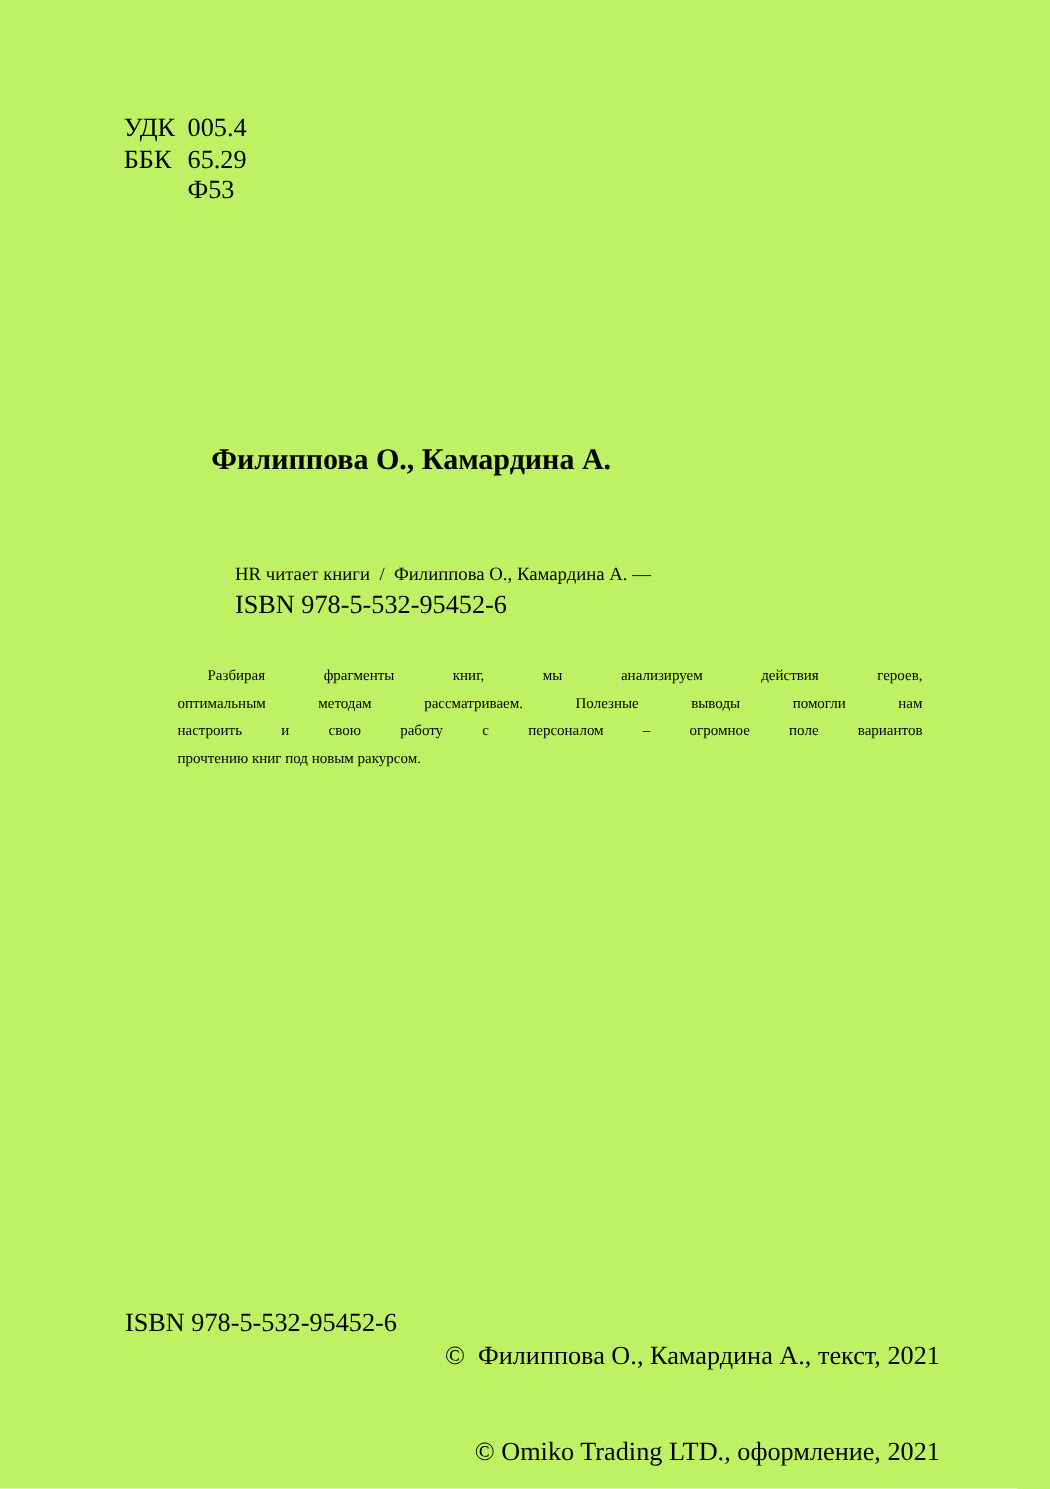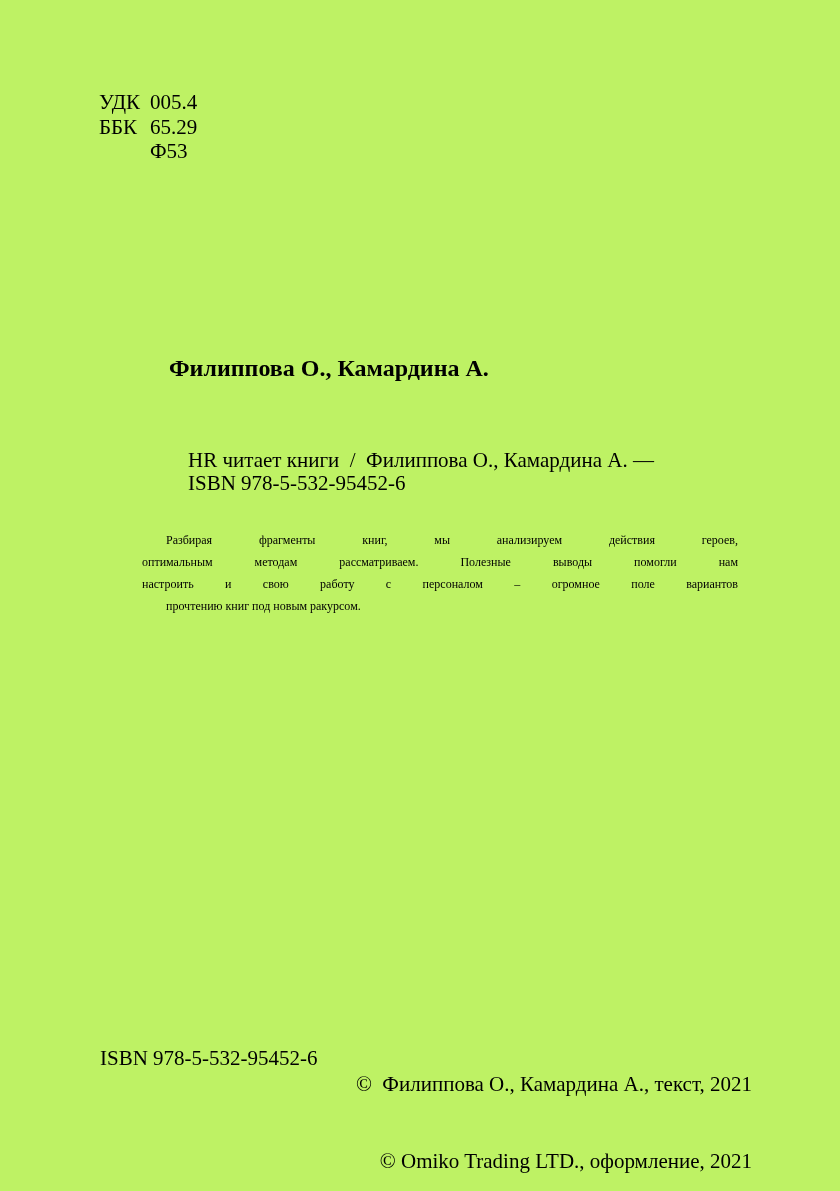--- a/index.html
+++ b/index.html
@@ -26,21 +26,21 @@
     top: 356px;
     font-size: 24px;
     font-weight: bold;
     line-height: 24px;
     margin-left: 12px;
   }
   .citation {
     position: absolute;
     left: 188px;
     top: 395px;
-    font-size: 21px;
+    font-size: 15px;
     line-height: 26px;
     white-space: pre;
   }
   .isbn-line {
     position: absolute;
     left: 188px;
     top: 470px;
     font-size: 21px;
     line-height: 26px;
   }
@@ -50,21 +50,21 @@
     top: 529px;
     width: 596px;
     font-size: 12px;
     line-height: 22px;
   }
   .ann-line {
     text-align: justify;
     text-align-last: justify;
   }
   .ann-line.first { padding-left: 24px; }
-  .ann-line.last { text-align: left; text-align-last: left; margin-left: 24px; }
+  .ann-line.last { text-align: left; text-align-last: left; }
   .footer-isbn {
     position: absolute;
     left: 100px;
     top: 1045px;
     font-size: 21px;
     line-height: 26px;
   }
   .copyright-block {
     position: absolute;
     right: 88px;

